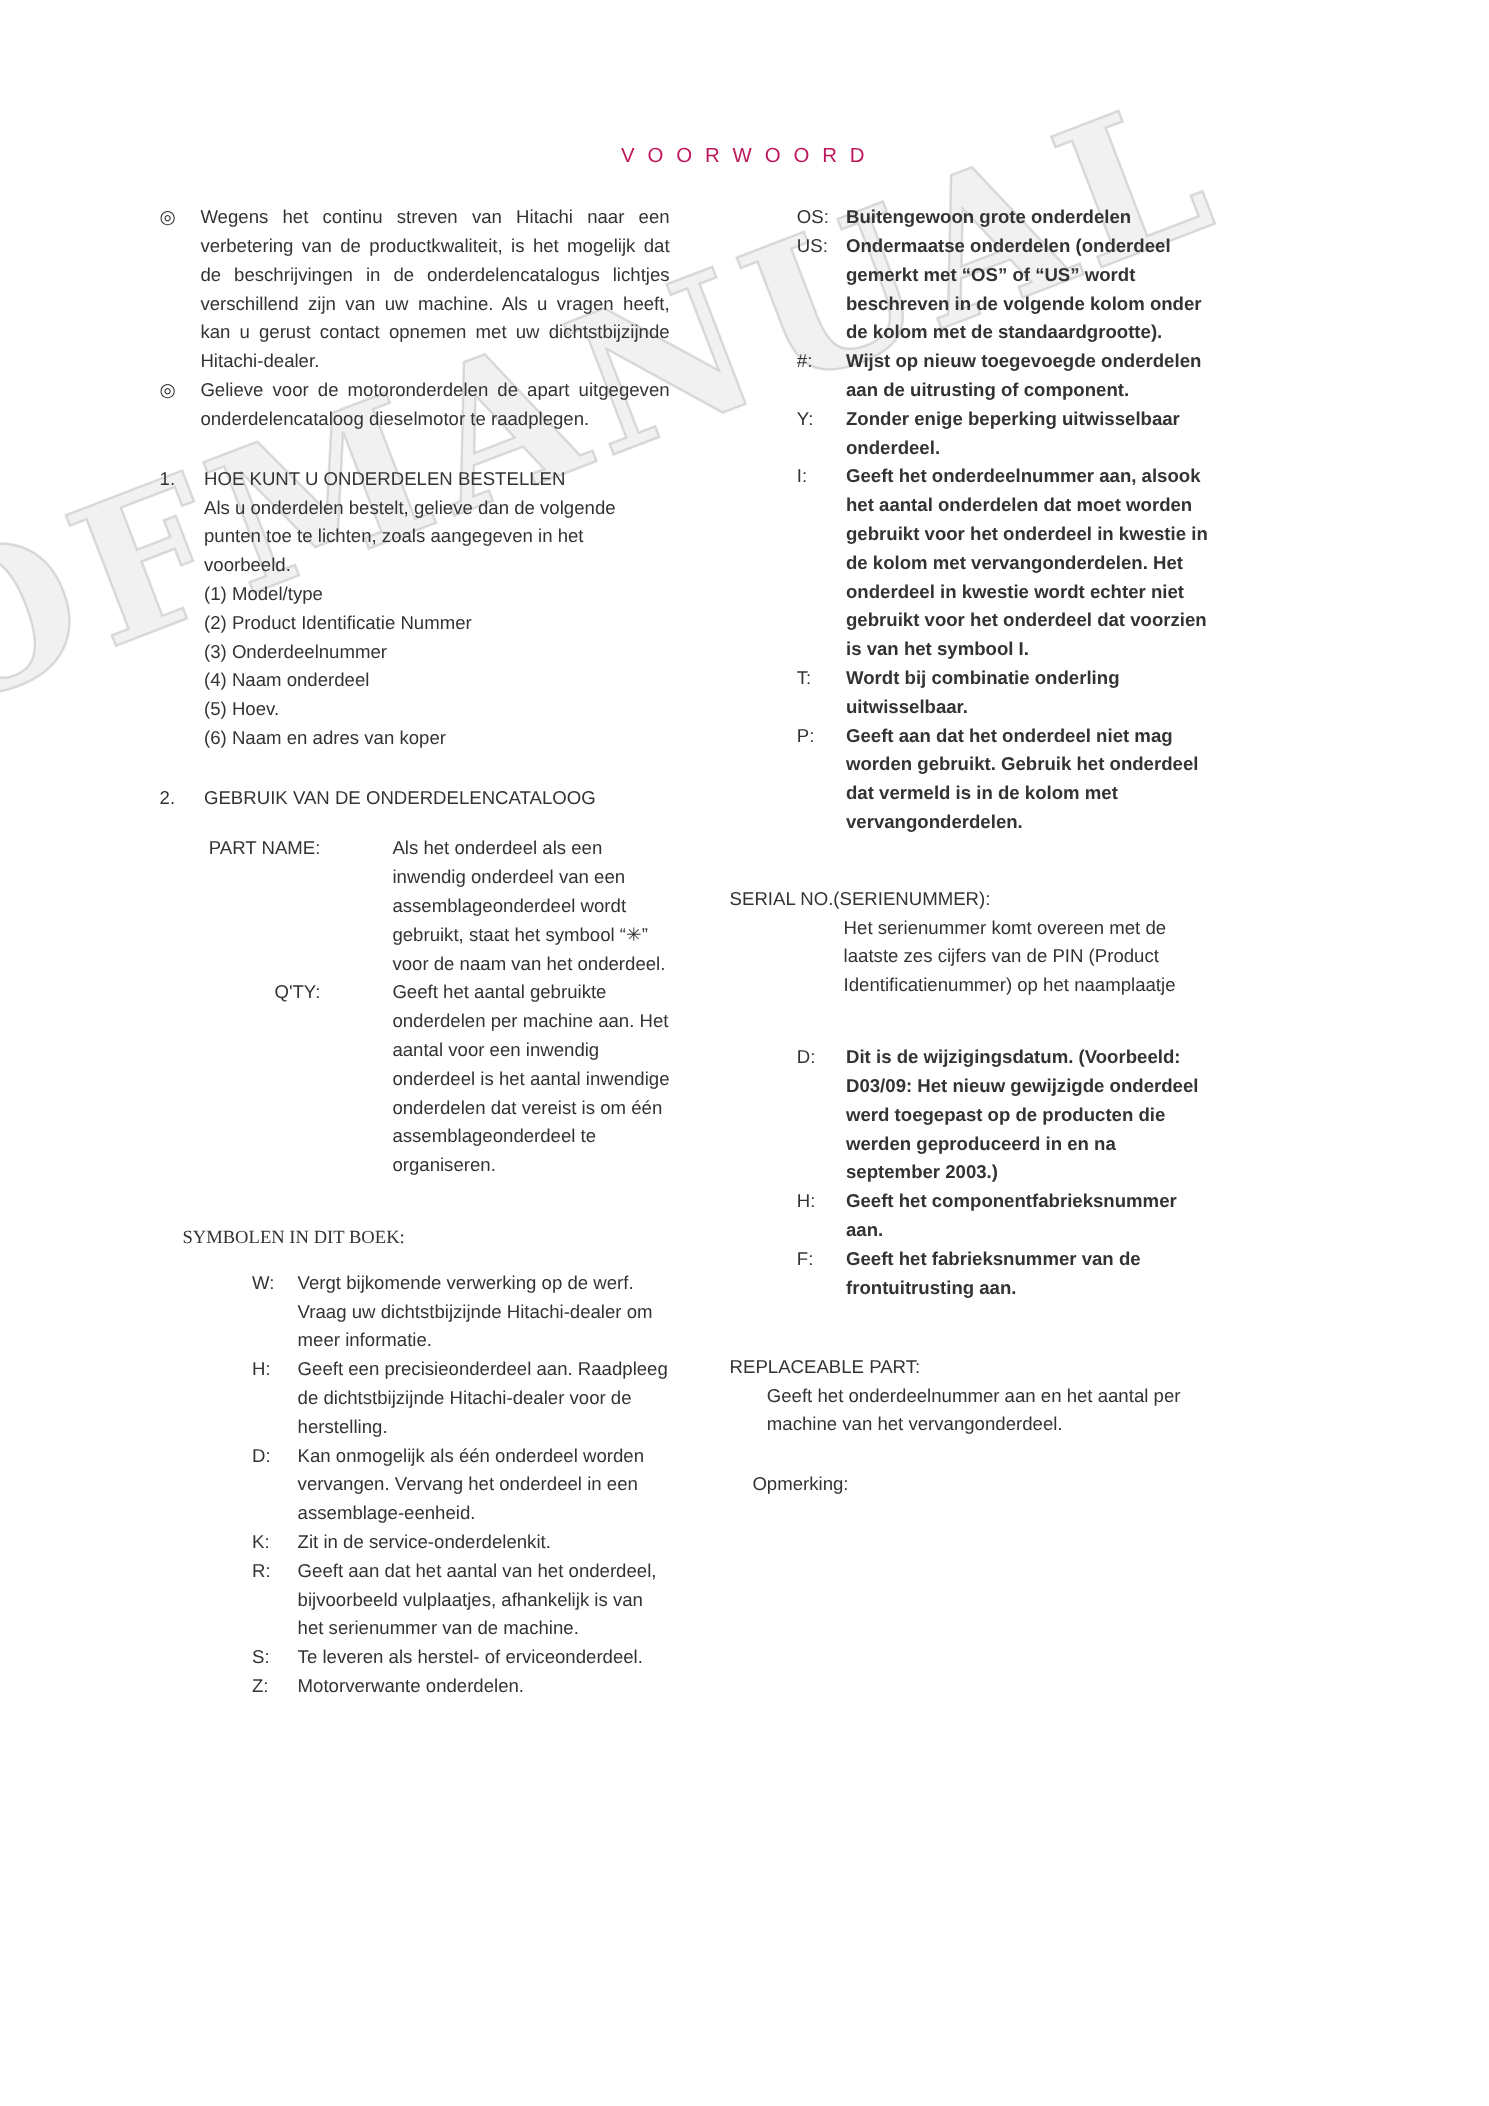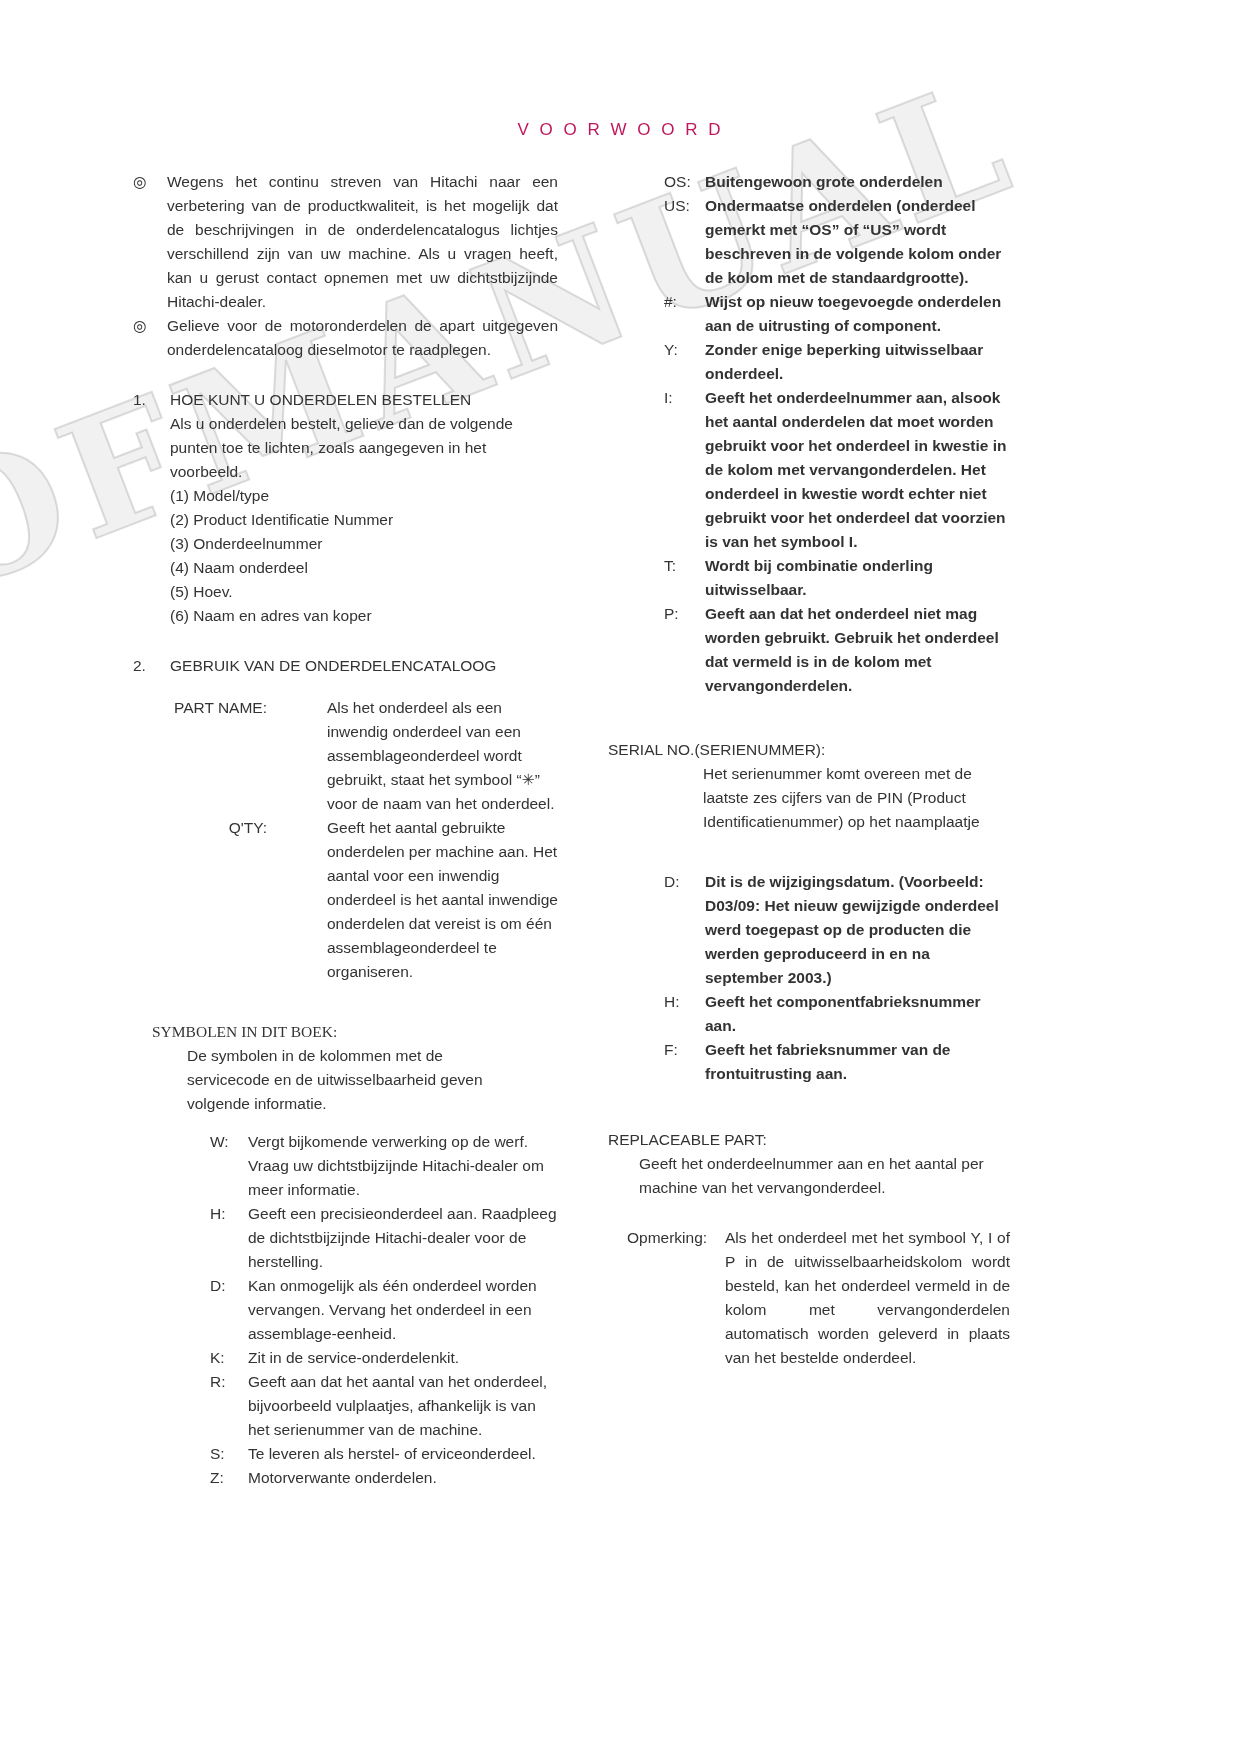--- a/index.html
+++ b/index.html
@@ -127,21 +127,20 @@
             <div class="desc">Als het onderdeel als een inwendig onderdeel van een assemblageonderdeel wordt gebruikt, staat het symbool “✳” voor de naam van het onderdeel.</div>
           </div>
           <div class="def2">
             <span class="term">Q'TY:</span>
             <div class="desc">Geeft het aantal gebruikte onderdelen per machine aan. Het aantal voor een inwendig onderdeel is het aantal inwendige onderdelen dat vereist is om één assemblageonderdeel te organiseren.</div>
           </div>
         </div>
       </div>
 
       <div class="sym-head">SYMBOLEN IN DIT BOEK:</div>
-      <div class="sym-intro">De symbolen in de kolommen met de servicecode en de uitwisselbaarheid geven volgende informatie.</div>
 
       <div class="symlist">
         <div class="sym">
           <span class="key">W:</span>
           <div class="txt">Vergt bijkomende verwerking op de werf. Vraag uw dichtstbijzijnde Hitachi-dealer om meer informatie.</div>
         </div>
         <div class="sym">
           <span class="key">H:</span>
           <div class="txt">Geeft een precisieonderdeel aan. Raadpleeg de dichtstbijzijnde Hitachi-dealer voor de herstelling.</div>
         </div>
@@ -222,19 +221,18 @@
         </div>
       </div>
 
       <div class="replaceable">
         <div>REPLACEABLE PART:</div>
         <div class="txt">Geeft het onderdeelnummer aan en het aantal per machine van het vervangonderdeel.</div>
       </div>
 
       <div class="note">
         <span class="label">Opmerking:</span>
-        <div class="txt">Als het onderdeel met het symbool Y, I of P in de uitwisselbaarheidskolom wordt besteld, kan het onderdeel vermeld in de kolom met vervangonderdelen automatisch worden geleverd in plaats van het bestelde onderdeel.</div>
       </div>
 
     </div>
 
   </div>
 </div>
 
 </body></html>

